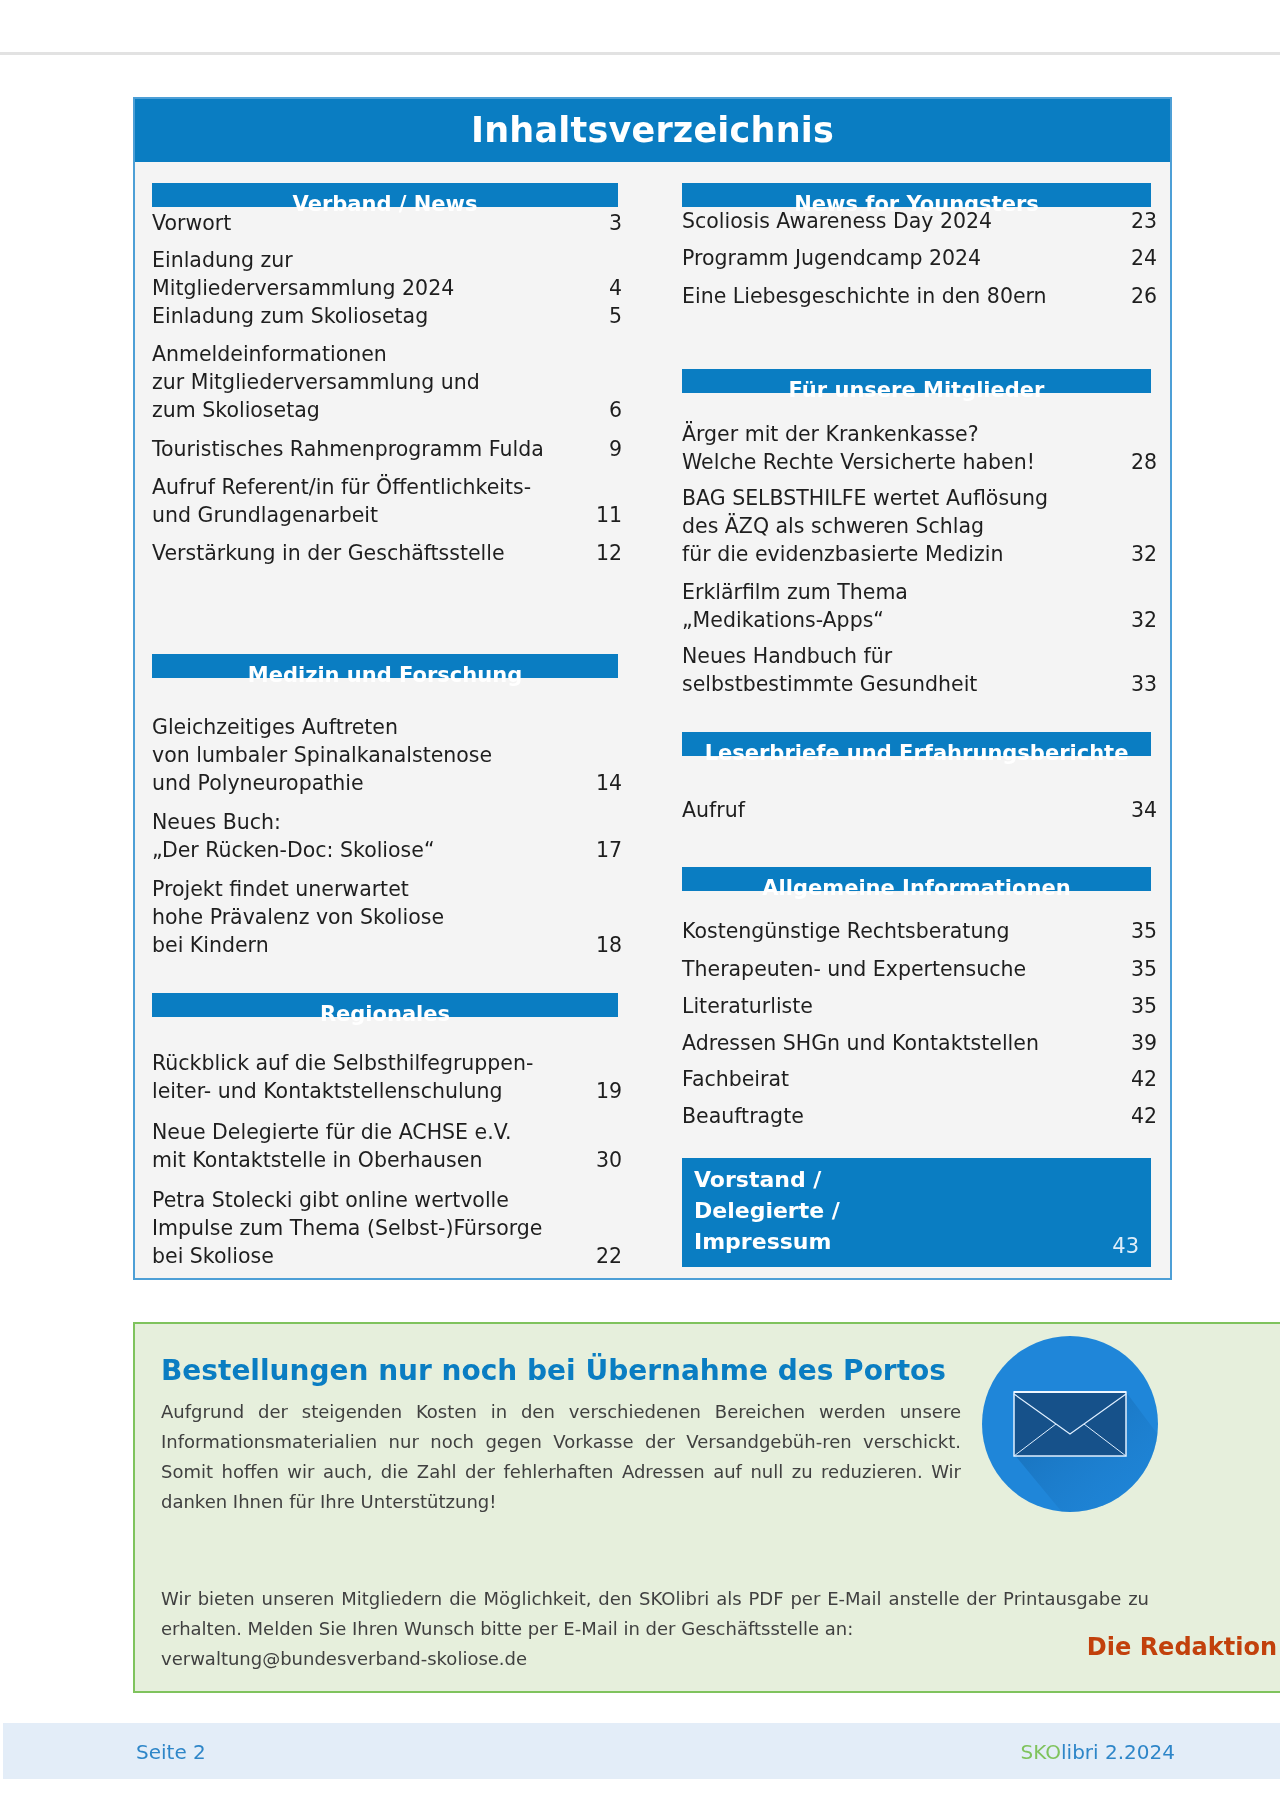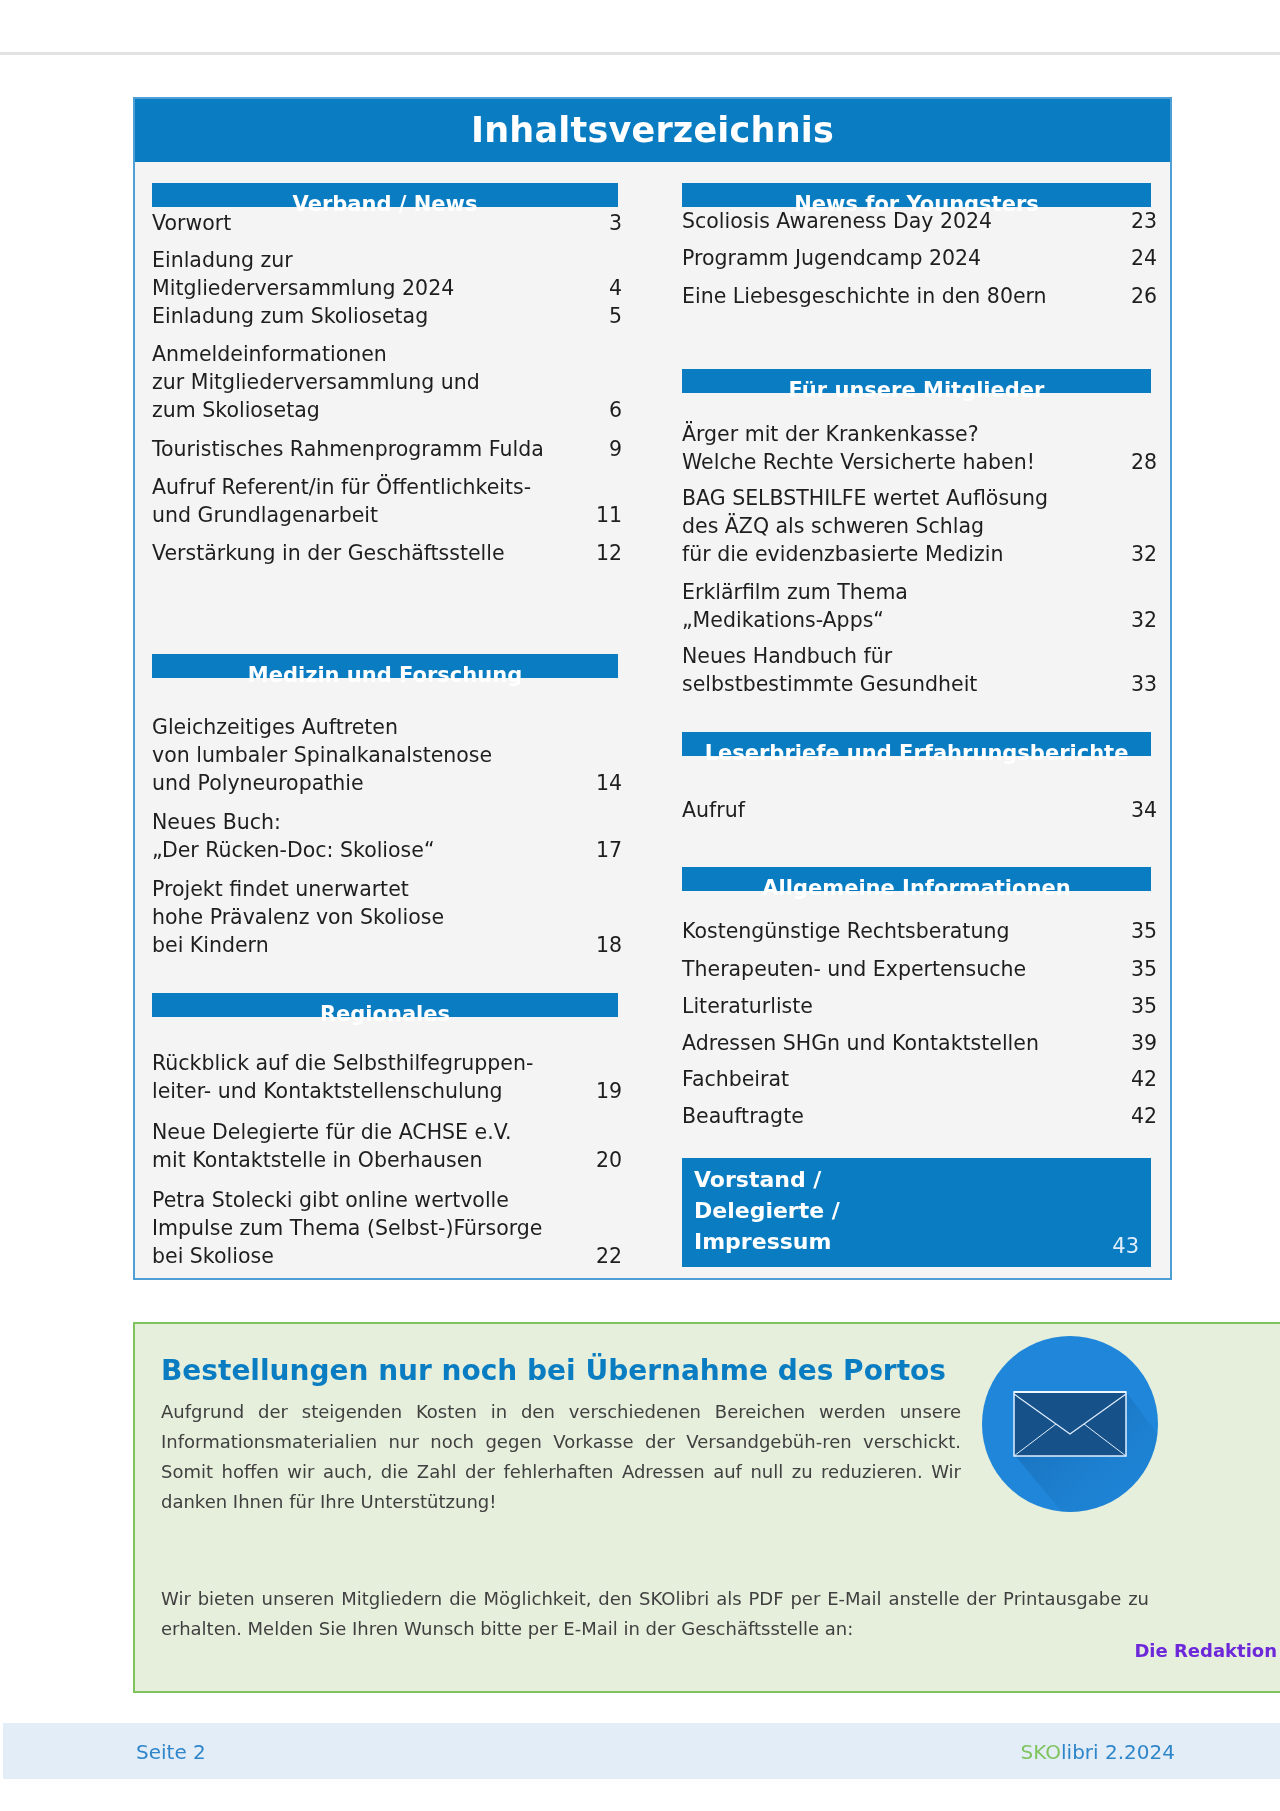--- a/index.html
+++ b/index.html
@@ -52,21 +52,21 @@
     background:#e6efdc; border:2px solid #7fc35d; box-sizing:border-box;
   }
   .notice-h {
     position:absolute; color:#0a7dc2; font-weight:bold; font-size:28px; white-space:nowrap;
   }
   .notice-p {
     position:absolute; font-size:18px; line-height:30px; color:#404040; text-align:justify;
     text-align-last:left;
   }
   .envelope { position:absolute; left:845px; top:10px; width:180px; height:180px; }
-  .signature { position:absolute; right:22px; bottom:30px; font-weight:bold; font-size:18px; color:#6d28d9; }
+  .signature { position:absolute; right:22px; bottom:30px; font-weight:bold; font-size:24px; color:#c2410c; }
 
   .footer-band {
     position:absolute; left:3px; top:1723px; width:1280px; height:56px; background:#e3edf8;
   }
   .footer-page { position:absolute; left:133px; top:17px; font-size:20px; color:#2e86c8; }
   .footer-issue { position:absolute; right:108px; top:17px; font-size:20px; color:#2e86c8; white-space:nowrap; }
   .footer-issue .sko { color:#7fc35d; }
 </style>
 </head>
 <body>
@@ -132,21 +132,21 @@
 
     <div class="sec-head" style="top:894px">Regionales</div>
     <div class="entry" style="top:950px">
       <span class="t">Rückblick auf die Selbsthilfegruppen-
 leiter- und Kontaktstellenschulung</span>
       <span class="p">19</span>
     </div>
     <div class="entry" style="top:1019px">
       <span class="t">Neue Delegierte für die ACHSE e.V.
 mit Kontaktstelle in Oberhausen</span>
-      <span class="p">20</span>
+      <span class="p">30</span>
     </div>
     <div class="entry" style="top:1087px">
       <span class="t">Petra Stolecki gibt online wertvolle
 Impulse zum Thema (Selbst-)Fürsorge
 bei Skoliose</span>
       <span class="p">22</span>
     </div>
   </div>
 
   <div class="col col-right">
@@ -245,19 +245,20 @@
     <circle cx="90" cy="90" r="88" fill="#1f86d9"></circle>
     <polygon clip-path="url(#circ)" points="34,58 146,58 200,130 200,200 100,200 34,120" fill="url(#shadow)"></polygon>
     <rect x="34" y="58" width="112" height="64" fill="#16518a" stroke="#dfefff" stroke-width="1.5"></rect>
     <line x1="34" y1="58" x2="146" y2="58" stroke="#eef6ff" stroke-width="2"></line>
     <polyline points="34,60 90,100 146,60" fill="none" stroke="#dfefff" stroke-width="1.2"></polyline>
     <line x1="34" y1="122" x2="76" y2="90" stroke="#dfefff" stroke-width="1"></line>
     <line x1="146" y1="122" x2="104" y2="90" stroke="#dfefff" stroke-width="1"></line>
   </svg>
 
   <div class="notice-p" style="left:26px; top:260px; width:988px;">Wir bieten unseren Mitgliedern die Möglichkeit, den SKOlibri als PDF per E-Mail anstelle der Printausgabe zu erhalten. Melden Sie Ihren Wunsch bitte per E-Mail in der Geschäftsstelle an:</div>
+  <div class="notice-p" style="left:26px; top:320px;">verwaltung@bundesverband-skoliose.de</div>
   <div class="signature">Die Redaktion</div>
 </div>
 
 <div class="footer-band">
   <div class="footer-page">Seite 2</div>
   <div class="footer-issue"><span class="sko">SKO</span><span>libri 2.2024</span></div>
 </div>
 
 </body></html>

